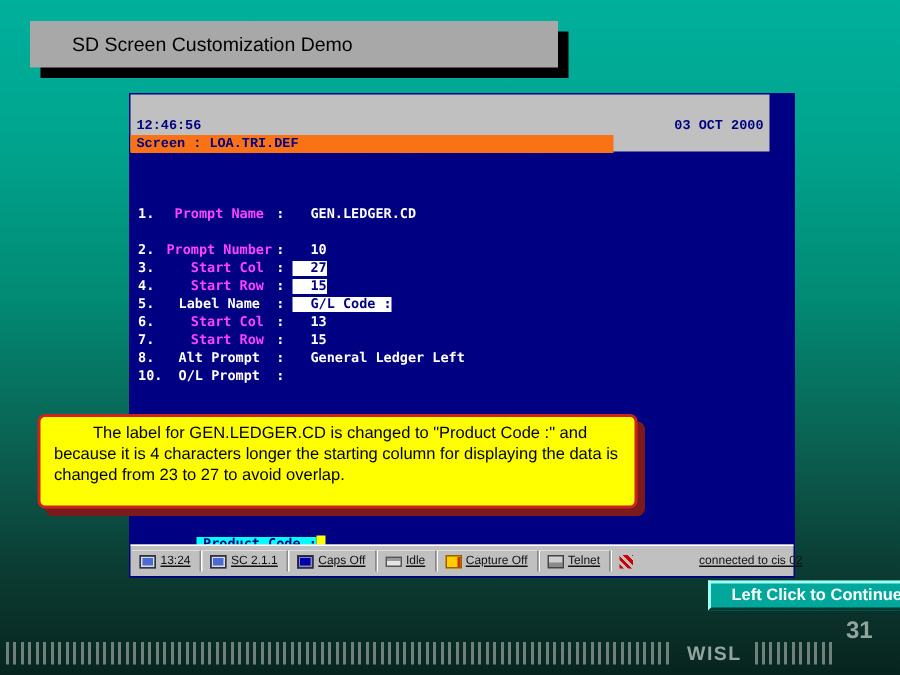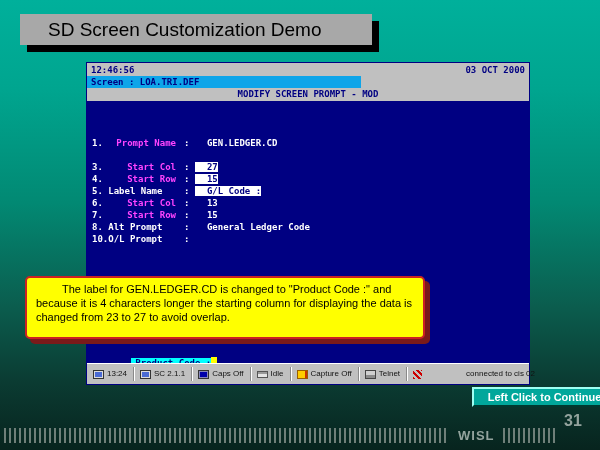--- a/index.html
+++ b/index.html
@@ -5,50 +5,50 @@
   html,body{margin:0;padding:0;background:#333;}
   .slide{
     position:relative;width:600px;height:450px;overflow:hidden;
     background:linear-gradient(180deg,#00B09B 0%,#00A58F 20%,#028973 45%,#0B5D4E 68%,#0B3B32 85%,#07241E 100%);
     font-family:"Liberation Sans",sans-serif;
   }
   
   .title-shadow{position:absolute;left:27px;top:21px;width:352px;height:31px;background:#000;}
   .title-bar{position:absolute;left:20px;top:14px;width:352px;height:31px;background:#A8A8A8;
     display:flex;align-items:center;padding-left:28px;box-sizing:border-box;}
-  .title-bar span{font-size:19px;color:#000;}
+  .title-bar span{font-size:13px;color:#000;}
   
   .terminal{position:absolute;left:86px;top:62px;width:444px;height:323px;background:#000082;
     border:1px solid #000082;box-sizing:border-box;
     font-family:"DejaVu Sans Mono",monospace;font-size:9px;font-weight:bold;line-height:12px;}
-  .term-header{position:absolute;top:0;left:0;right:0;height:38px;background:#C0C0C0;color:#000082;
-    padding-top:1px;box-sizing:border-box;}
+  .term-header{position:absolute;top:0;left:0;right:16px;height:38px;background:#C0C0C0;color:#000082;
+    padding-top:15px;box-sizing:border-box;font-family:Liberation Mono, monospace;}
   .hrow1{display:flex;justify-content:space-between;padding:0 4px;height:12px;}
   .hrow2{height:12px;}
-  .cyanbar{display:inline-block;width:274px;background:#0ea5e9;padding-left:4px;box-sizing:border-box;}
+  .cyanbar{display:inline-block;width:322px;background:#f97316;padding-left:4px;box-sizing:border-box;}
   .hrow3{height:12px;text-align:center;}
   .term-body{position:absolute;top:38px;left:0;right:0;bottom:20px;color:#FFFFFF;overflow:hidden;}
   #term-fields{position:absolute;top:36px;left:5px;right:0;}
   .trow{height:12px;white-space:pre;}
   .trow.gap{margin-bottom:12px;}
   .tnum{display:inline-block;width:3ch;color:#FFFFFF;}
   .tlabel{display:inline-block;width:14ch;white-space:pre;}
   .tlabel.mag{color:#FF44FF;text-align:center;}
-  .tlabel.wht{color:#FFFFFF;}
+  .tlabel.wht{color:#FFFFFF;text-align:center;}
   .tcolon{color:#FFFFFF;}
   .tvalue{color:#FFFFFF;padding-left:12px;}
   .tvalue.hl{background:#FFFFFF;color:#000082;}
   .xrow{position:absolute;top:232px;left:5px;color:#FFFF99;white-space:pre;}
   .prodrow{position:absolute;top:244px;left:1px;white-space:pre;}
   .hlcyan{background:#00FFFF;color:#000082;padding-left:4px;}
   .cursor{display:inline-block;width:1ch;height:11px;background:#FFFF00;vertical-align:text-bottom;}
   
   .term-statusbar{position:absolute;left:0;right:0;bottom:0;height:20px;background:#C0C0C0;
     border-top:1px solid #FFFFFF;display:flex;align-items:center;
-    font-family:"Liberation Sans",sans-serif;font-weight:normal;font-size:8px;color:#111;}
+    font-family:"Liberation Sans",sans-serif;font-weight:normal;font-size:8px;color:#111;text-decoration:underline;}
   .seg{display:flex;align-items:center;gap:3px;padding:0 6px;height:14px;border-right:1px solid #8a8a8a;
     box-shadow:1px 0 0 #ffffff;white-space:nowrap;}
   .seg:last-child{border-right:none;box-shadow:none;flex:1;gap:44px;}
   .sicon{width:11px;height:9px;display:inline-block;box-sizing:border-box;flex:0 0 auto;}
   .i-monitor{background:#4a6ad4;border:1px solid #333;box-shadow:inset 0 0 0 1px #dcdcdc;}
   .i-screen{background:#0000AA;border:1px solid #333;box-shadow:inset 0 0 0 1px #88b;}
   .i-printer{height:7px;background:#e5e5e5;border:1px solid #555;box-shadow:inset 0 2px 0 #999;}
   .i-capture{background:#FFCC00;border:1px solid #995f00;box-shadow:inset -2px 0 0 #cc3300;}
   .i-telnet{background:#cfcfcf;border:1px solid #444;box-shadow:inset 0 -3px 0 #8a8a8a;}
   .i-conn{width:9px;background:repeating-linear-gradient(45deg,#cc0000 0 2px,transparent 2px 4px);}
@@ -88,26 +88,27 @@
       </div>
       <div class="hrow2">
         <span class="cyanbar">Screen : LOA.TRI.DEF</span>
       </div>
       <div class="hrow3">MODIFY SCREEN PROMPT - MOD</div>
     </div>
 
     <div class="term-body">
       <div id="term-fields">
           <div class="trow gap"><span class="tnum">1.</span><span class="tlabel mag">Prompt Name</span><span class="tcolon">: </span><span class="tvalue">GEN.LEDGER.CD</span></div>
+          <div class="trow"><span class="tnum">2.</span><span class="tlabel mag">Prompt Number</span><span class="tcolon">: </span><span class="tvalue">10</span></div>
           <div class="trow"><span class="tnum">3.</span><span class="tlabel mag">  Start Col</span><span class="tcolon">: </span><span class="tvalue hl">27</span></div>
           <div class="trow"><span class="tnum">4.</span><span class="tlabel mag">  Start Row</span><span class="tcolon">: </span><span class="tvalue hl">15</span></div>
           <div class="trow"><span class="tnum">5.</span><span class="tlabel wht">Label Name</span><span class="tcolon">: </span><span class="tvalue hl">G/L Code :</span></div>
           <div class="trow"><span class="tnum">6.</span><span class="tlabel mag">  Start Col</span><span class="tcolon">: </span><span class="tvalue">13</span></div>
           <div class="trow"><span class="tnum">7.</span><span class="tlabel mag">  Start Row</span><span class="tcolon">: </span><span class="tvalue">15</span></div>
-          <div class="trow"><span class="tnum">8.</span><span class="tlabel wht">Alt Prompt</span><span class="tcolon">: </span><span class="tvalue">General Ledger Code</span></div>
+          <div class="trow"><span class="tnum">8.</span><span class="tlabel wht">Alt Prompt</span><span class="tcolon">: </span><span class="tvalue">General Ledger Left</span></div>
           <div class="trow"><span class="tnum">10.</span><span class="tlabel wht">O/L Prompt</span><span class="tcolon">: </span><span class="tvalue"></span></div>
         </div>
       <div class="xrow">XXXXXXXXXXXXXXXXXXXXXXXXXXXXXXXXXXXXXXX 5. Label Name</div>
       <div class="prodrow">
         <span class="hlcyan">Product Code :</span><span class="cursor"></span>
       </div>
     </div>
 
     <div class="term-statusbar" id="term-statusbar">
         <span class="seg">

